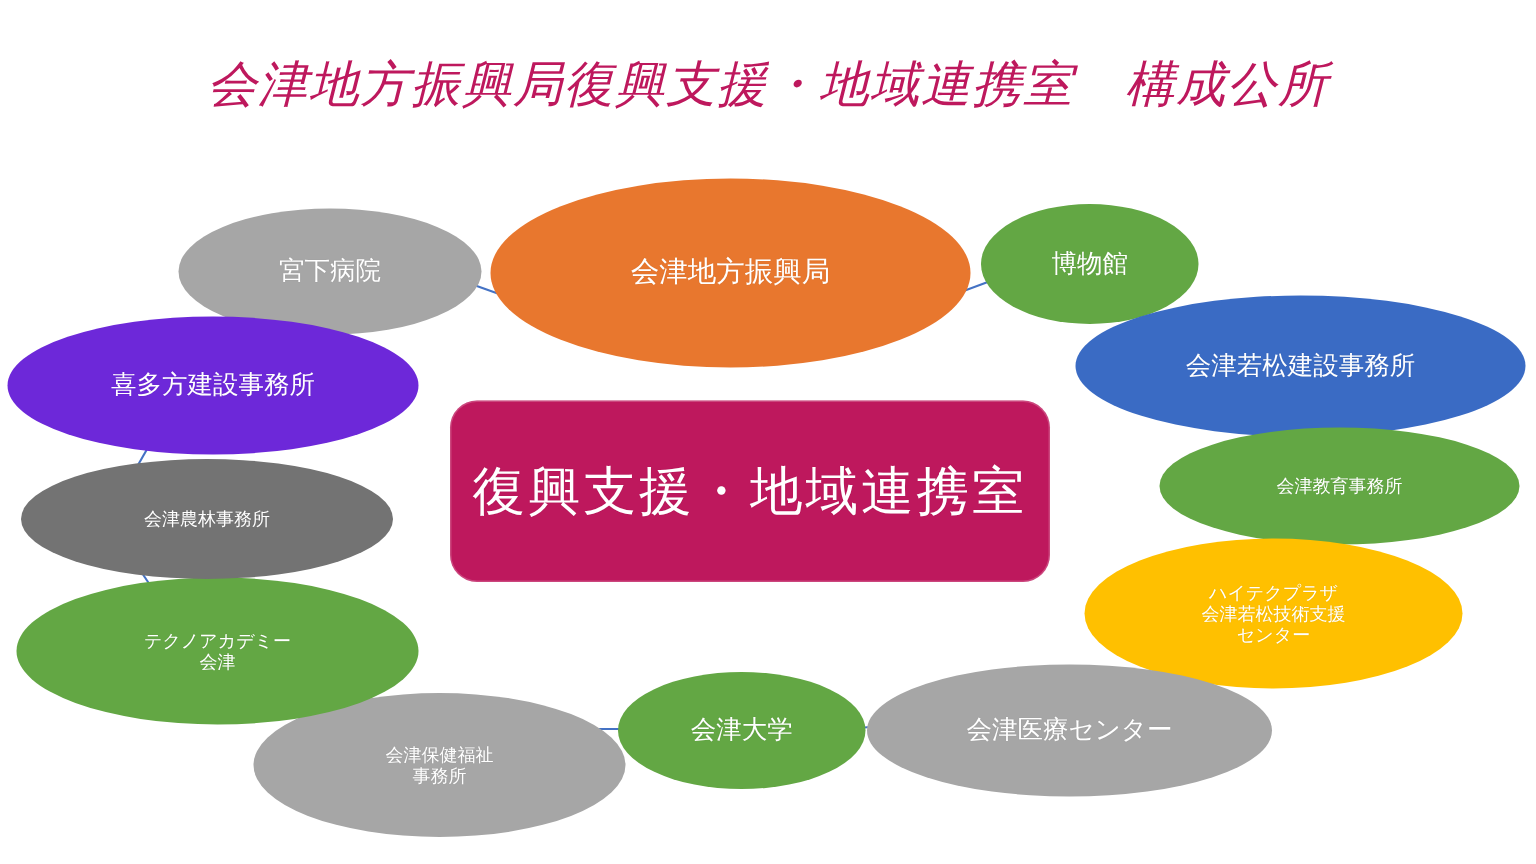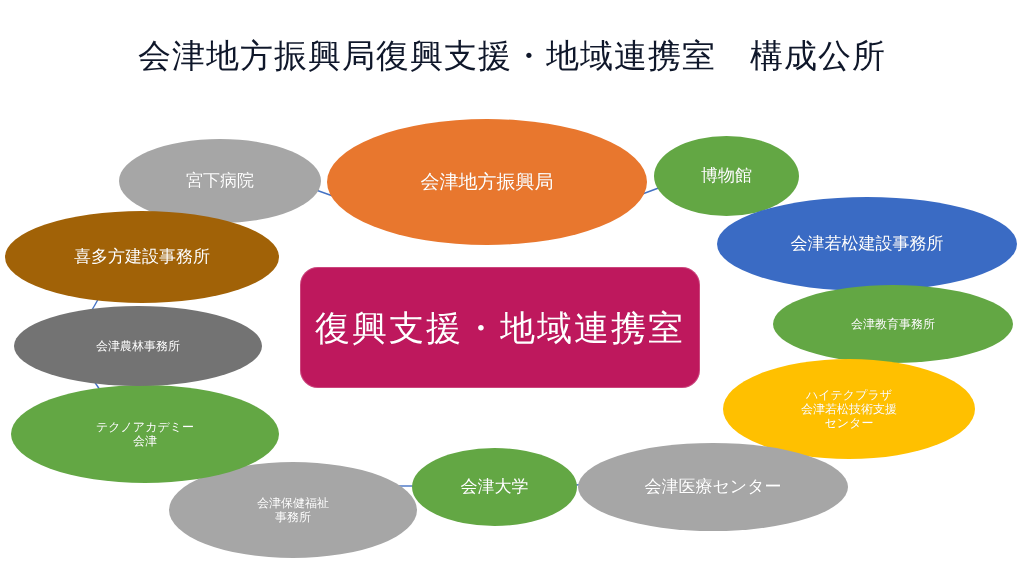--- a/index.html
+++ b/index.html
@@ -18,22 +18,23 @@
   }
   #slide-title {
     position: absolute;
     left: 0;
     top: 34px;
     width: 1024px;
     text-align: center;
     font-size: 33px;
     font-weight: 400;
     letter-spacing: 1px;
-    color: #0f172a;
+    color: #be185d;
     white-space: nowrap;
+    font-style: italic;
   }
   #connector-layer {
     position: absolute;
     left: 0;
     top: 0;
     width: 1024px;
     height: 576px;
   }
   .node {
     position: absolute;
@@ -119,21 +120,21 @@
         <span class="node-label">会津保健福祉
 事務所</span>
       </div>
       <div class="node ellipse size-md" style="left: 11px; top: 385px; width: 268px; height: 98px; background: rgb(99, 167, 68); text-align: center;">
         <span class="node-label">テクノアカデミー
 会津</span>
       </div>
       <div class="node ellipse size-md" style="left: 14px; top: 306px; width: 248px; height: 80px; background: #737373;">
         <span class="node-label">会津農林事務所</span>
       </div>
-      <div class="node ellipse size-lg" style="left: 5px; top: 211px; width: 274px; height: 92px; background: #a16207;">
+      <div class="node ellipse size-lg" style="left: 5px; top: 211px; width: 274px; height: 92px; background: #6d28d9;">
         <span class="node-label">喜多方建設事務所</span>
       </div>
     </div>
 
   <div id="center-node" class="node" style="left: 300px; top: 267px; width: 400px; height: 121px; background: #be185d;">
     <span class="node-label">復興支援・地域連携室</span>
   </div>
 
 </div>
 

